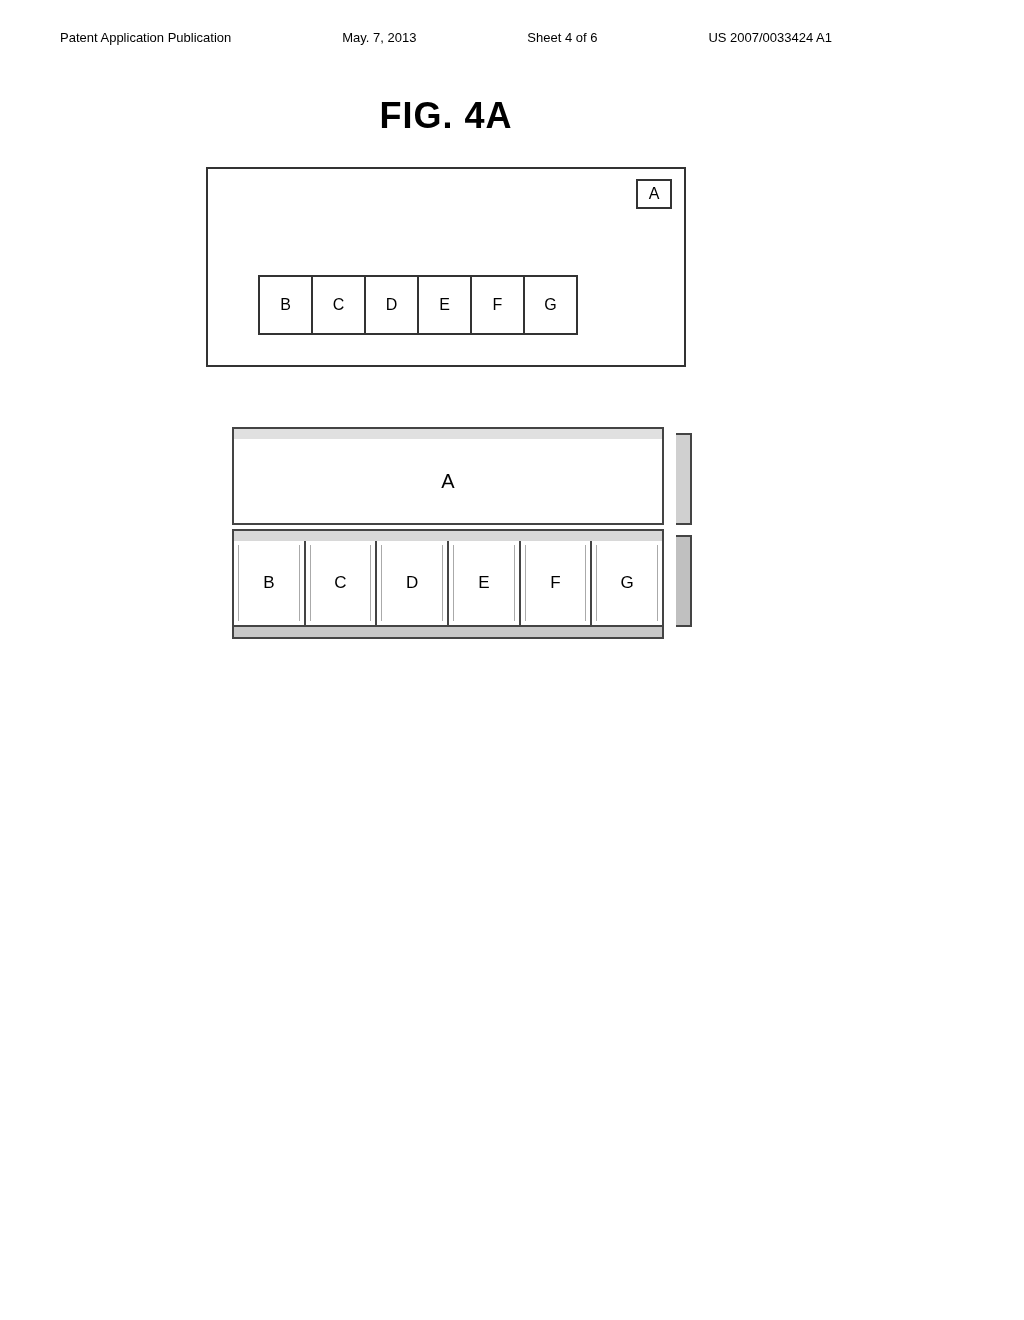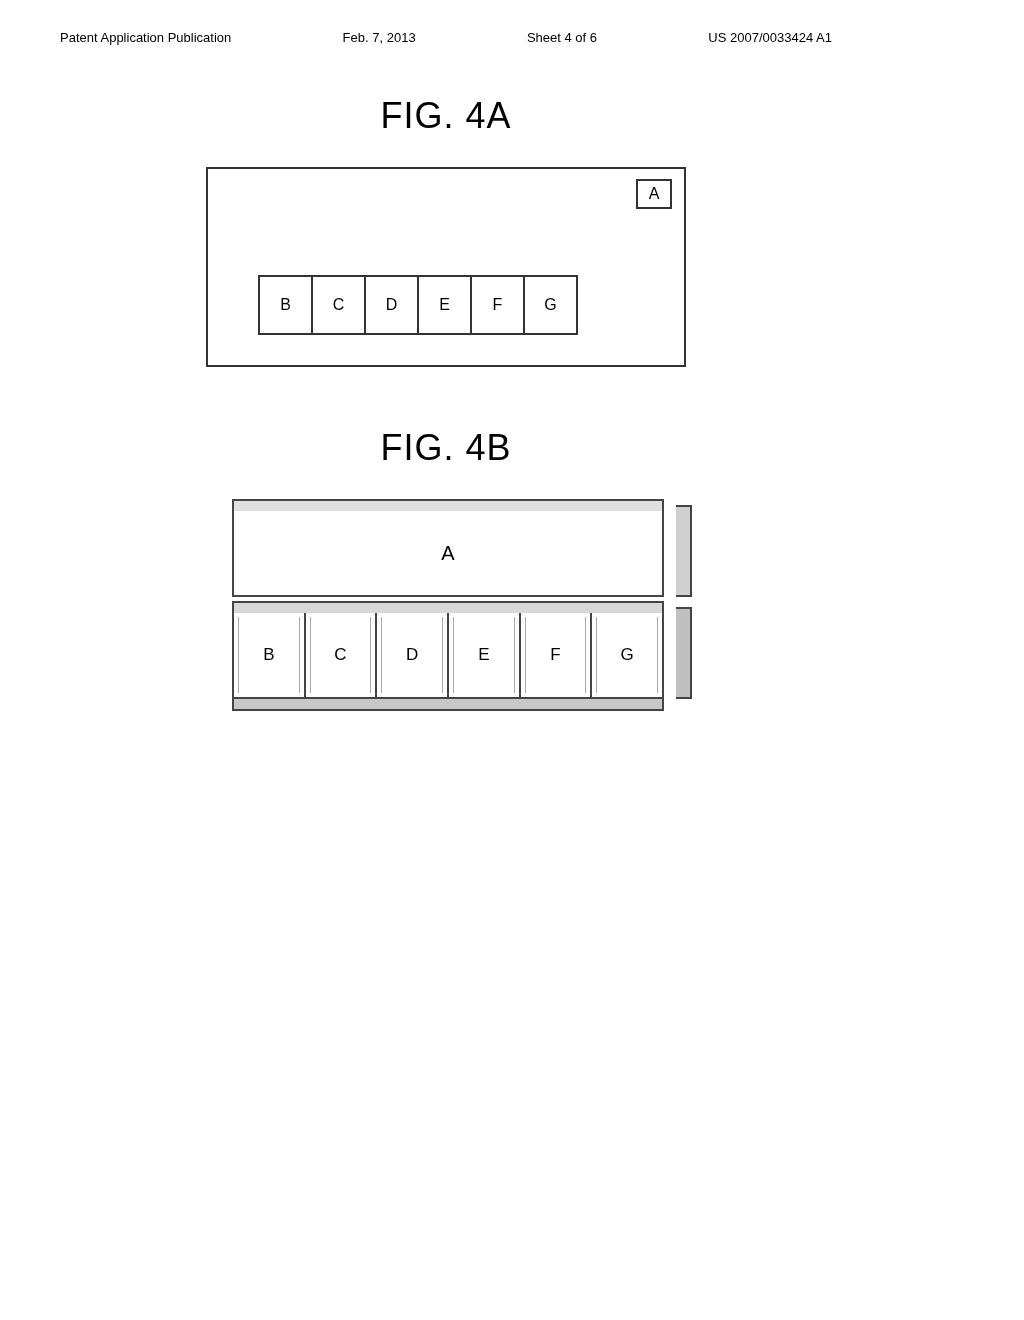--- a/index.html
+++ b/index.html
@@ -31,21 +31,21 @@
       padding: 10px 0 20px 0;
       border-bottom: none;
       font-size: 13px;
       color: #000;
     }
 
     
     .fig-title {
       text-align: center;
       font-size: 36px;
-      font-weight: normal;
+      font-weight: bold;
       font-family: Arial, Helvetica, sans-serif;
       margin: 30px 0 30px 0;
       letter-spacing: 1px;
     }
 
     
     .fig4a-container {
       display: flex;
       justify-content: center;
       margin: 0 0 60px 0;
@@ -238,42 +238,41 @@
       border-right: 1.5px solid #aaa;
       pointer-events: none;
     }
   </style>
 </head>
 <body>
 
 <div class="page-container">
   <div class="header">
     <span>Patent Application Publication</span>
-    <span>Feb. 7, 2013</span>
+    <span>May. 7, 2013</span>
     <span>Sheet 4 of 6</span>
     <span>US 2007/0033424 A1</span>
   </div>
 
   <div class="fig-title">FIG. 4A</div>
 
   <div class="fig4a-container">
     <div class="fig4a-outer">
       <div class="fig4a-label-a">A</div>
       <div class="fig4a-inner-row">
         <div class="fig4a-cell">B</div>
         <div class="fig4a-cell">C</div>
         <div class="fig4a-cell">D</div>
         <div class="fig4a-cell">E</div>
         <div class="fig4a-cell">F</div>
         <div class="fig4a-cell">G</div>
       </div>
     </div>
   </div>
 
-  <div class="fig-title">FIG. 4B</div>
 
   <div class="fig4b-container">
     <div class="fig4b-realistic">
 
       <div class="r-top-strip">
         <div class="r-top-skew"></div>
         <div class="r-top-main">
           <span>A</span>
         </div>
         <div class="r-top-right-side"></div>

